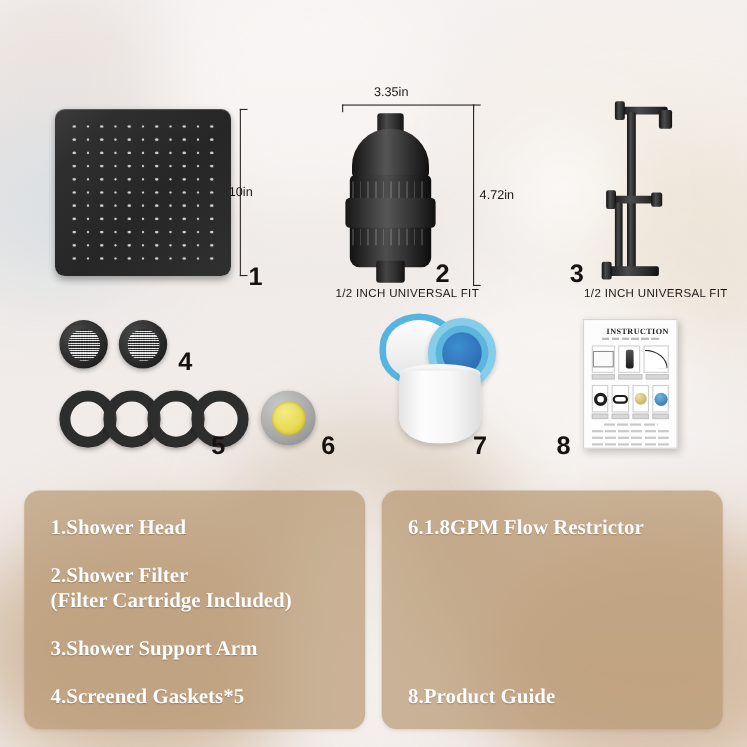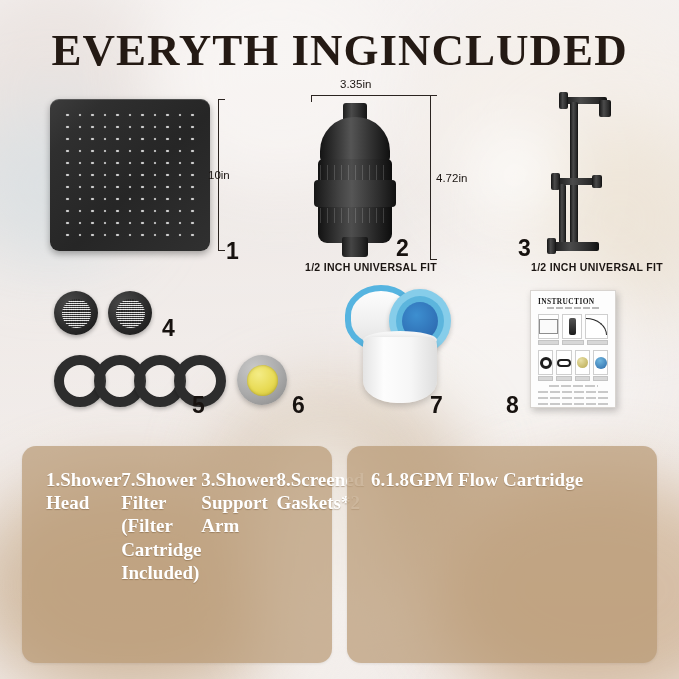--- a/index.html
+++ b/index.html
@@ -66,21 +66,21 @@
   .num {
     position: absolute;
     font-family: "Liberation Sans", sans-serif;
     font-weight: 700;
     font-size: 23px;
     color: #17120f;
   }
   .caption {
     position: absolute;
     font-family: "Liberation Sans", sans-serif;
-    font-weight: 700;
+    font-weight: 400;
     font-size: 10.5px;
     letter-spacing: .3px;
     color: #1b1512;
     white-space: nowrap;
   }
   .dim-label {
     position: absolute;
     font-family: "Liberation Sans", sans-serif;
     font-size: 11.5px;
     color: #1b1512;
@@ -268,21 +268,21 @@
     position: absolute; left: 530px; top: 290px;
     width: 86px; height: 118px;
     background: #fdfdfd;
     border: 1px solid #d8d4d0;
     box-shadow: 2px 3px 7px rgba(0,0,0,.22);
     padding: 6px 7px;
     box-sizing: border-box;
     overflow: hidden;
   }
   #guide .g-title {
-    text-align: left;
+    text-align: right;
     font-family: "Liberation Serif", serif;
     font-weight: 700;
     font-size: 7.4px;
     letter-spacing: .4px;
     color: #1b1b1b;
   }
   #guide .g-sub {
     margin-top: 1px;
     height: 2px;
     background: repeating-linear-gradient(90deg, #b9b9b9 0 7px, transparent 7px 9px);
@@ -334,20 +334,21 @@
     box-shadow: 0 1px 3px rgba(0,0,0,.08);
     padding: 22px 24px 18px;
     box-sizing: border-box;
   }
   #legend-left  { left: 22px;  top: 446px; width: 310px; height: 217px; }
   #legend-right { left: 347px; top: 446px; width: 310px; height: 217px; }
   .legend ul {
     list-style: none;
     margin: 0; padding: 0;
     display: flex;
+    flex-direction: column;
     justify-content: space-between;
     height: 100%;
   }
   .legend li {
     font-family: "Liberation Serif", serif;
     font-weight: 700;
     font-size: 19px;
     color: #ffffff;
     line-height: 1.22;
     text-shadow: 0 1px 1px rgba(90,60,30,.35);
@@ -368,21 +369,20 @@
     <div class="bg-blob blob-e"></div>
     <div class="bg-blob blob-f"></div>
     <div class="bg-blob blob-g"></div>
     <div class="bg-blob blob-h"></div>
     <div class="bg-blob blob-i"></div>
     <div class="bg-blob blob-j"></div>
     <div class="bg-blob blob-k"></div>
   </div>
   <div class="bg-layer bg-veil"></div>
 
-  <div id="title">EVERYTH INGINCLUDED</div>
 
   <div id="showerhead">
     <div id="nozzle-grid">
       <i></i>
         <i></i>
         <i></i>
         <i></i>
         <i></i>
         <i></i>
         <i></i>
@@ -610,26 +610,27 @@
     <div class="g-text"></div>
     <div class="g-text"></div>
     <div class="g-text"></div>
 
   </div>
   <div class="num" style="left:506px; top:392px;">8</div>
 
   <div class="legend" id="legend-left">
     <ul>
       <li>1.Shower Head</li>
-      <li>7.Shower Filter
+      <li>2.Shower Filter
 (Filter Cartridge Included)</li>
       <li>3.Shower Support Arm</li>
-      <li>8.Screened Gaskets*2</li>
+      <li>4.Screened Gaskets*5</li>
     </ul>
   </div>
 
   <div class="legend" id="legend-right">
     <ul>
-      <li>6.1.8GPM Flow Cartridge</li>
+      <li>6.1.8GPM Flow Restrictor</li>
+      <li>8.Product Guide</li>
     </ul>
   </div>
 
 </div>
 
 </body></html>

